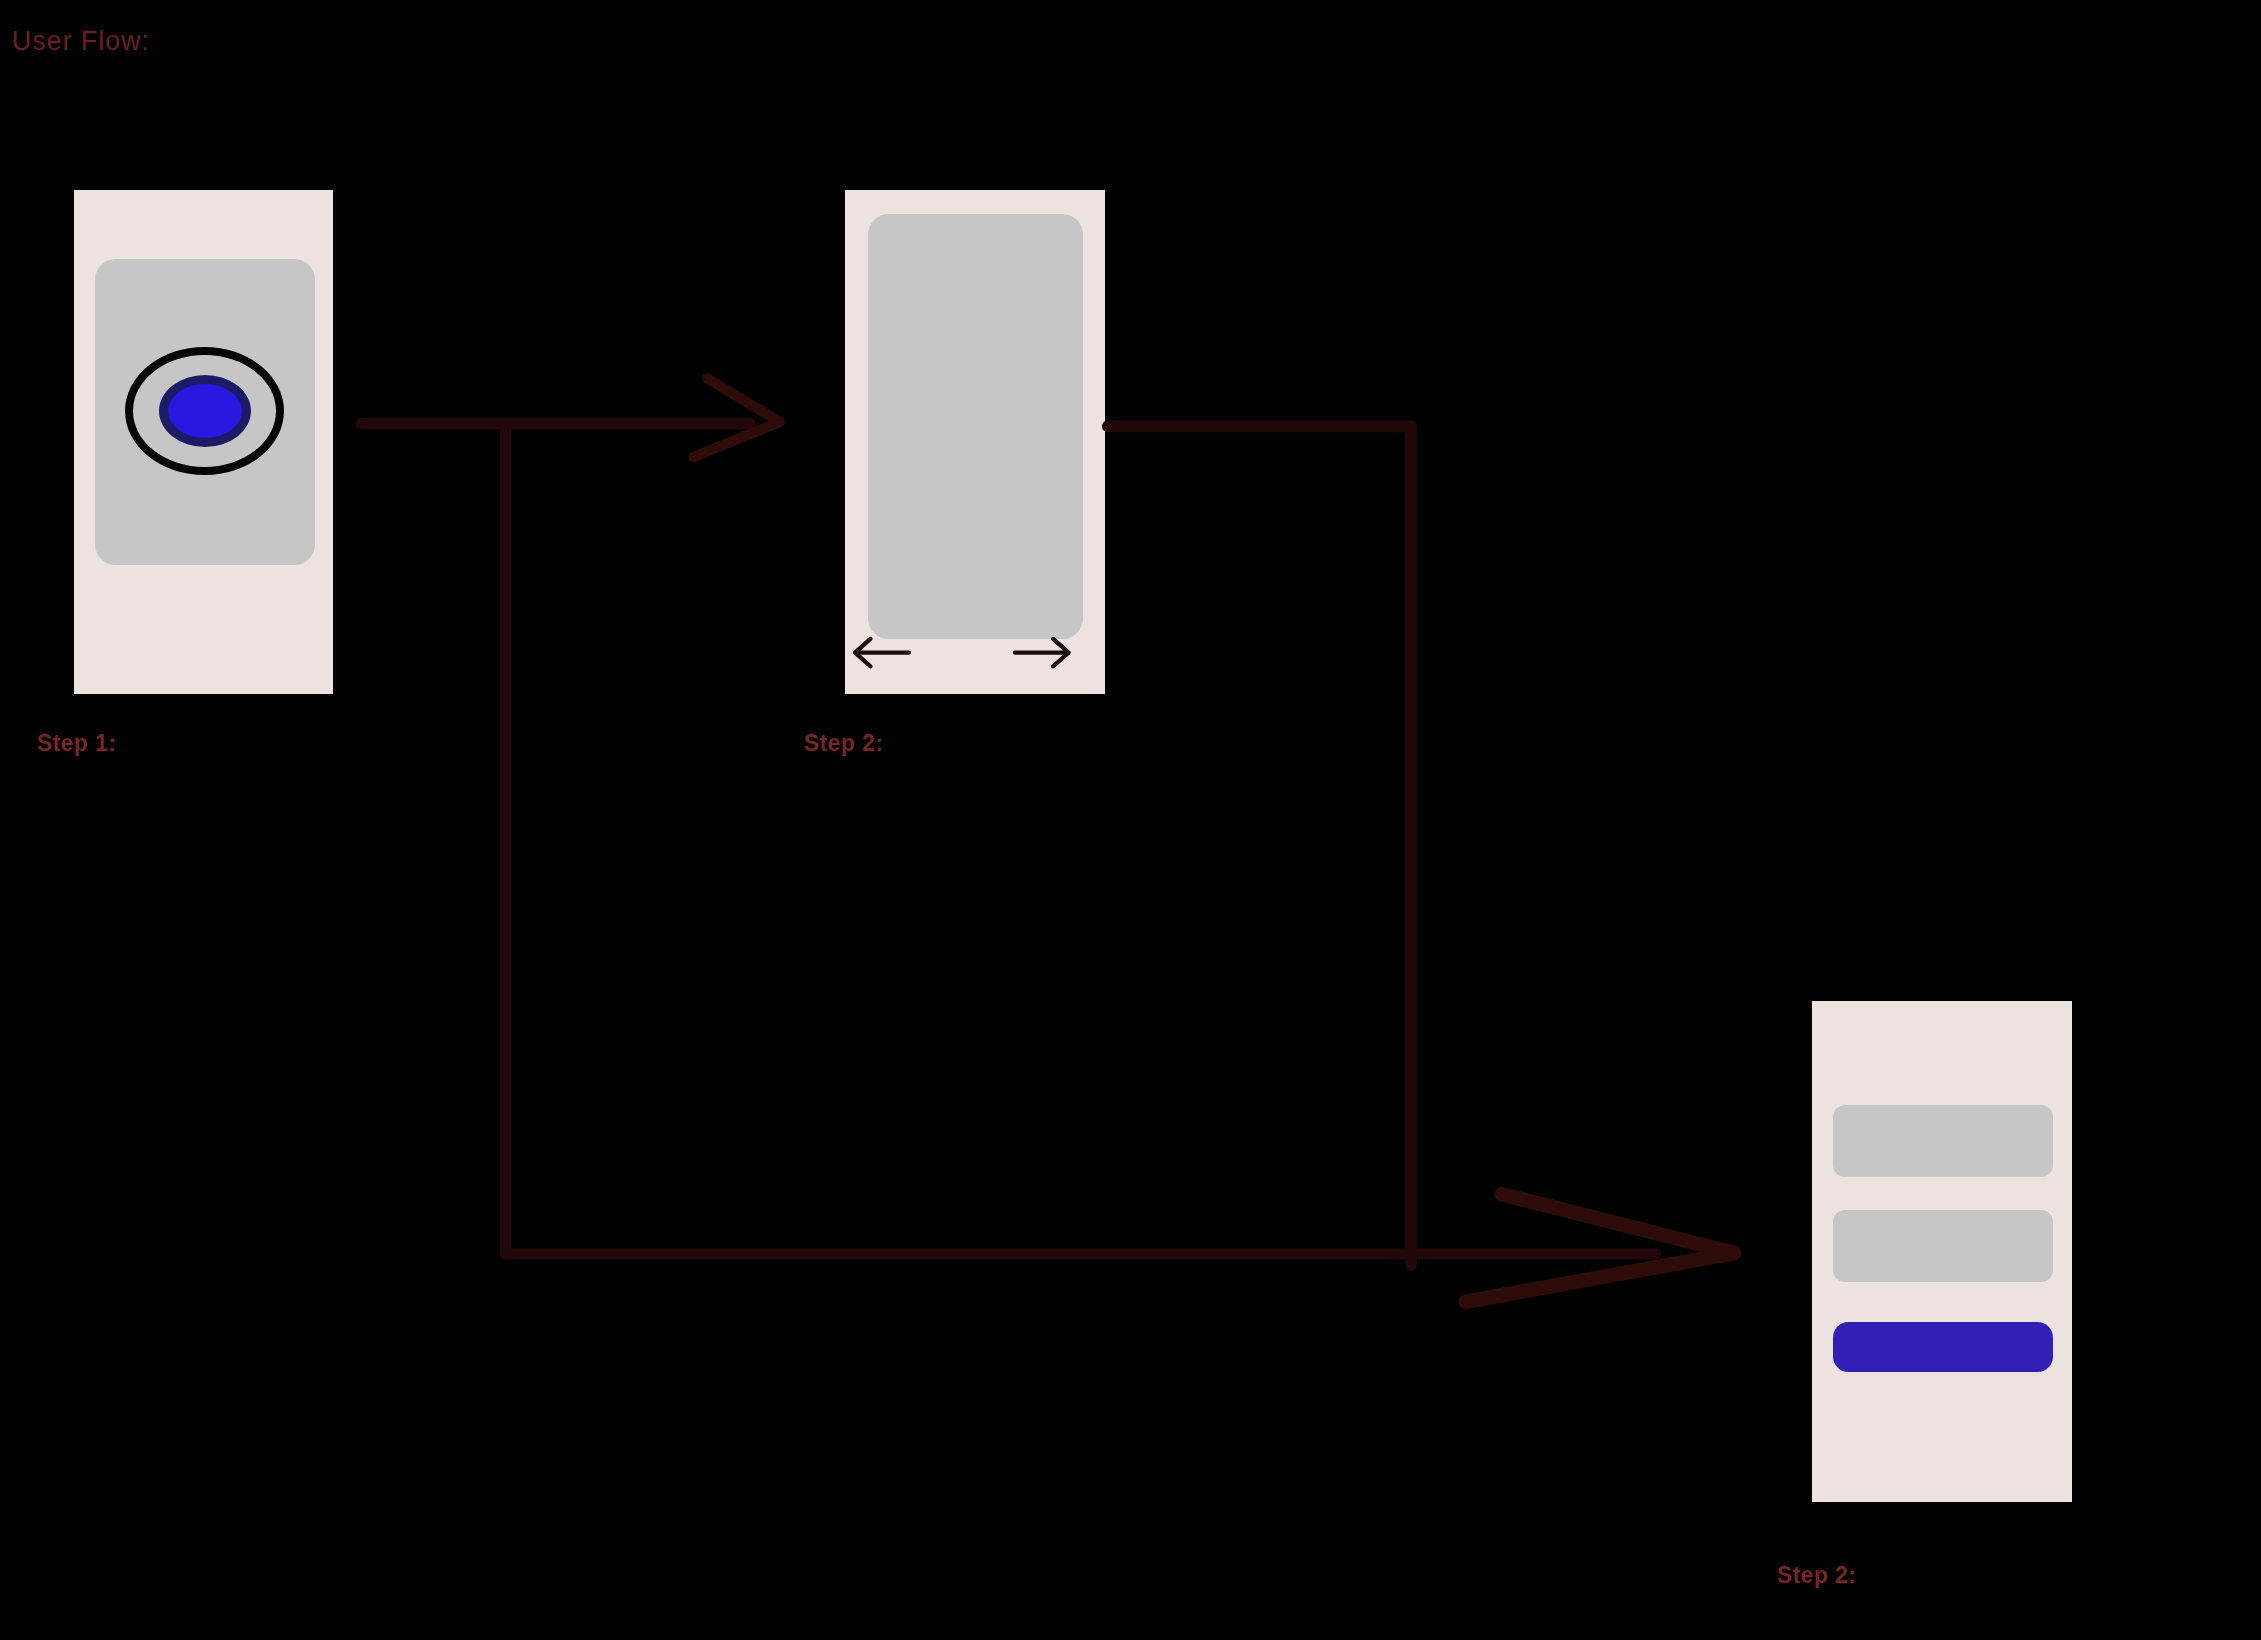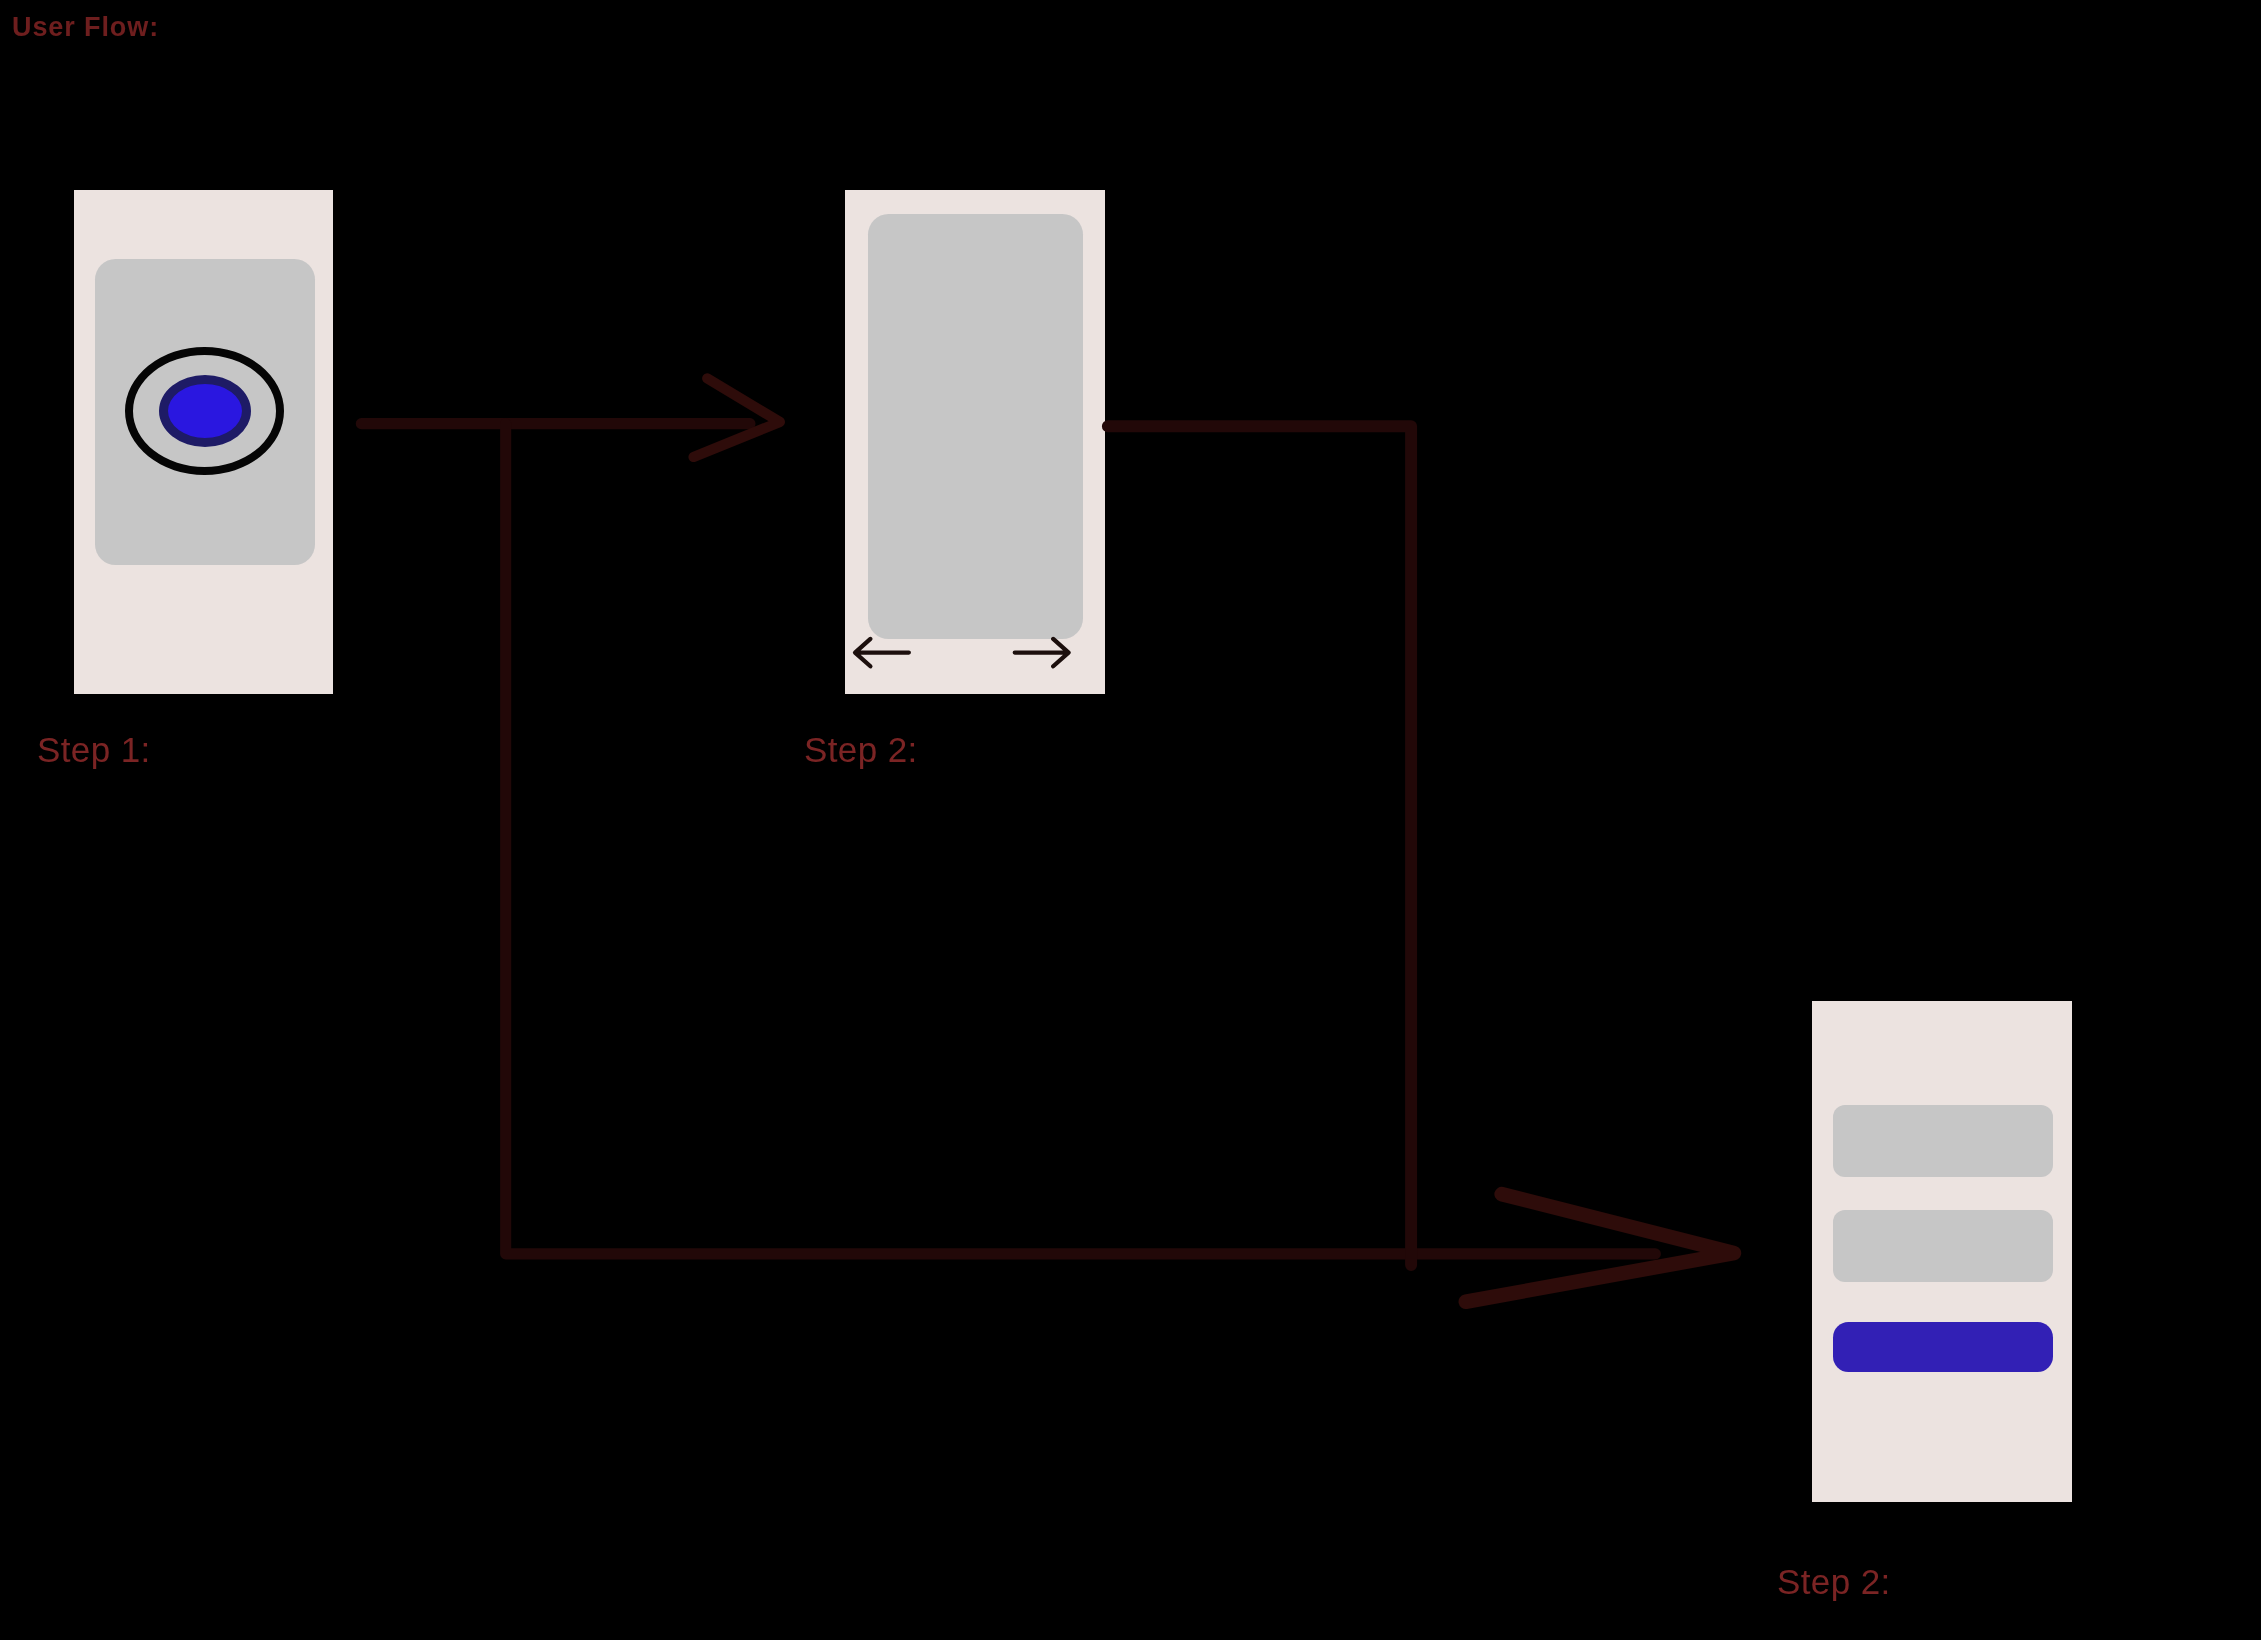--- a/index.html
+++ b/index.html
@@ -2,27 +2,27 @@
 <html style="--background: #000000; --phone-body: #ece3e0; --screen-placeholder: #c6c6c6; --bar-placeholder: #c6c6c6; --record-button-fill: #2a17e0; --record-button-ring: #1e1b66; --record-button-outline: #050505; --cta-button: #3220b5; --title-text: #6e1e1e; --label-text: #7b2424; --connector: #220808; --arrowhead: #2e0c0a; --swipe-arrow: #1c0f0d;font-size:13.7px"><head>
 <meta charset="utf-8">
 <style>
   html,body{margin:0;padding:0;background:var(--background,#000);}
   #canvas{
     position:relative;width:2261px;height:1640px;overflow:hidden;
     background:var(--background,#000);
     font-family:"Liberation Sans",sans-serif;
   }
   .diagram-title{
-    position:absolute;left:12px;top:12px;
-    font-size:27px;font-weight:bold;letter-spacing:0.9px;
+    position:absolute;left:12px;top:26px;
+    font-size:27px;font-weight:normal;letter-spacing:0.9px;
     color:var(--title-text,#6e1e1e);
   }
   .step-label{
     position:absolute;
-    font-size:35px;font-weight:normal;letter-spacing:0.4px;
+    font-size:23px;font-weight:bold;letter-spacing:0.4px;
     color:var(--label-text,#7b2424);
   }
   #label-step-1{left:37px;top:730px;}
   #label-step-2{left:804px;top:730px;}
   #label-step-3{left:1777px;top:1562px;}
 
   .phone{position:absolute;background:var(--phone-body,#ece3e0);}
   #phone-1{left:74px;top:190px;width:259px;height:504px;}
   #phone-2{left:845px;top:190px;width:260px;height:504px;}
   #phone-3{left:1812px;top:1001px;width:260px;height:501px;}

